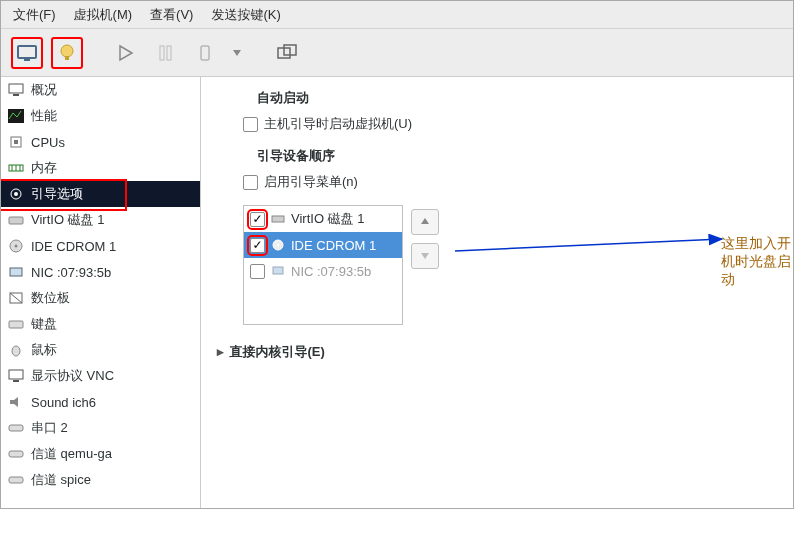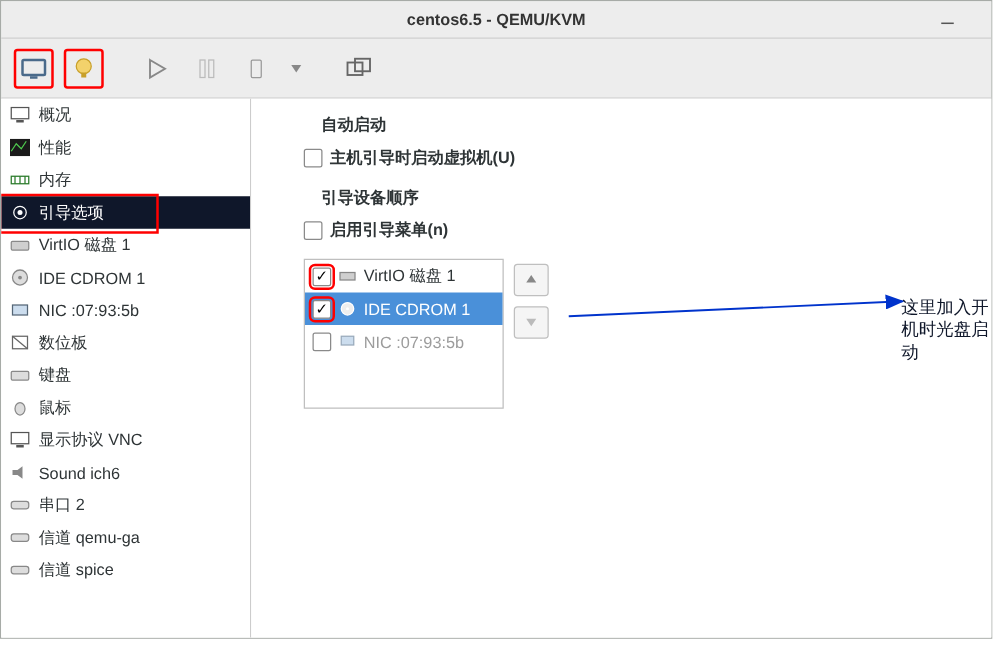--- a/index.html
+++ b/index.html
@@ -17,46 +17,48 @@
   .sep { width: 10px; }
   .content { display: flex; height: calc(537px - 30px - 28px - 48px); background: #fff; }
   .sidebar { width: 200px; border-right: 1px solid #ccc; background: #fff; overflow: hidden;}
   .sideitem { display: flex; align-items: center; height: 26px; padding: 0 6px; gap: 6px; }
   .sideitem.sel { background: #0f172a; color: #fff; }
   .sideitem .sicon { width: 18px; height: 16px; display:inline-flex; align-items:center; justify-content:center;}
   .sideitem.boot { position: relative; }
   .sideitem.boot::after { content:""; position:absolute; left:-2px; top:-2px; width:124px; height:28px; border:2px solid #ff0000; pointer-events:none;}
   .main { flex: 1; padding: 12px 16px; background:#fff; position:relative;}
   .section-title { font-weight: bold; margin-bottom: 8px; margin-left: 40px; }
-  .row { display:flex; align-items:center; gap:6px; margin: 4px 0 14px 26px; font-weight: bold;}
+  .row { display:flex; align-items:center; gap:6px; margin: 4px 0 14px 26px;}
   .chk { width:15px; height:15px; border:1px solid #8a8a8a; border-radius:2px; display:inline-flex; align-items:center; justify-content:center; background:#fff;}
   .chk.on::after { content:"✓"; font-size:12px; color:#000; line-height:1;}
   .bootbox { border:1px solid #bfbfbf; width: 160px; margin-left:26px; background:#fff; padding-bottom:40px;}
   .bootwrap { display:flex; gap:8px; }
   .bootrow { display:flex; align-items:center; height:26px; padding: 0 6px; gap:6px; }
   .bootrow.sel { background:#4a90d9; color:#fff;}
   .bootrow .chk { background:#fff;}
   .bootrow.redbox .chk { outline:2px solid #ff0000; outline-offset:1px;}
   .bootrow.dim { color:#9c9c9c;}
   .arrows { display:flex; flex-direction:column; gap:8px; padding-top:4px;}
   .abtn { width:28px; height:26px; border:1px solid #bfbfbf; border-radius:3px; display:flex; align-items:center; justify-content:center; background:#f5f5f5;}
   .abtn svg { width:12px; height:12px; }
   .kernel { margin-top:18px; font-weight:bold; }
   .kernel .tri { display:inline-block; margin-right:6px; color:#555;}
-  .annot { position:absolute; left: 520px; top: 158px; color:#0f172a; font-size:14px;}
+  .annot { position:absolute; left: 520px; top: 158px; color:#a16207; font-size:14px;}
   .arrow-svg { position:absolute; left:246px; top:152px; pointer-events:none;}
   svg { display:block;}
 </style>
 </head>
 <body>
 
 <div class="window">
-  <div class="titlebar">
-    <span class="title">centos6.5 - QEMU/KVM</span>
-    <span class="min">–</span>
+  <div class="menubar">
+    <span>文件(F)</span>
+    <span>虚拟机(M)</span>
+    <span>查看(V)</span>
+    <span>发送按键(K)</span>
   </div>
   <div class="toolbar">
     <div class="tbtn red">
       <svg class="ic">
           <rect x="2" y="3" width="18" height="12" rx="1" fill="none" stroke="#4a6a8a" stroke-width="2"></rect>
           <rect x="8" y="16" width="6" height="2" fill="#4a6a8a"></rect>
         </svg>
     </div>
     <div class="tbtn red">
       <svg class="ic">
@@ -106,20 +108,29 @@
           <span>概况</span>
         </div>
       <div class="sideitem">
           <span class="sicon">
             <svg width="16" height="14">
               <rect width="16" height="14" fill="#1a1a1a"></rect>
               <polyline points="1,10 5,4 9,8 13,2" fill="none" stroke="#4ec94e"></polyline>
             </svg>
           </span>
           <span>性能</span>
+        </div>
+      <div class="sideitem">
+          <span class="sicon">
+            <svg width="16" height="14">
+              <rect x="3" y="2" width="10" height="10" fill="none" stroke="#777"></rect>
+              <rect x="6" y="5" width="4" height="4" fill="#777"></rect>
+            </svg>
+          </span>
+          <span>CPUs</span>
         </div>
       <div class="sideitem">
           <span class="sicon">
             <svg width="16" height="14">
               <rect x="1" y="4" width="14" height="6" fill="none" stroke="#2a7a2a"></rect>
               <line x1="4" y1="4" x2="4" y2="10" stroke="#2a7a2a"></line>
               <line x1="8" y1="4" x2="8" y2="10" stroke="#2a7a2a"></line>
               <line x1="12" y1="4" x2="12" y2="10" stroke="#2a7a2a"></line>
             </svg>
           </span>
@@ -274,20 +285,21 @@
                 <polygon points="6,2 10,8 2,8" fill="#888"></polygon>
               </svg>
             </div>
           <div class="abtn">
               <svg>
                 <polygon points="2,3 10,3 6,9" fill="#bbb"></polygon>
               </svg>
             </div>
         </div>
       </div>
+      <div class="kernel"><span class="tri">▸</span><span>直接内核引导(E)</span></div>
 
       <svg class="arrow-svg" width="290" height="40">
         <defs>
             <marker id="ah" markerWidth="10" markerHeight="8" refX="9" refY="4" orient="auto">
               <polygon points="0,0 10,4 0,8" fill="#0033cc"></polygon>
             </marker>
           </defs>
         <line x1="8" y1="22" x2="275" y2="10" stroke="#0033cc" stroke-width="1.5" marker-end="url(#ah)"></line>
       </svg>
       <div class="annot">这里加入开机时光盘启动</div>

